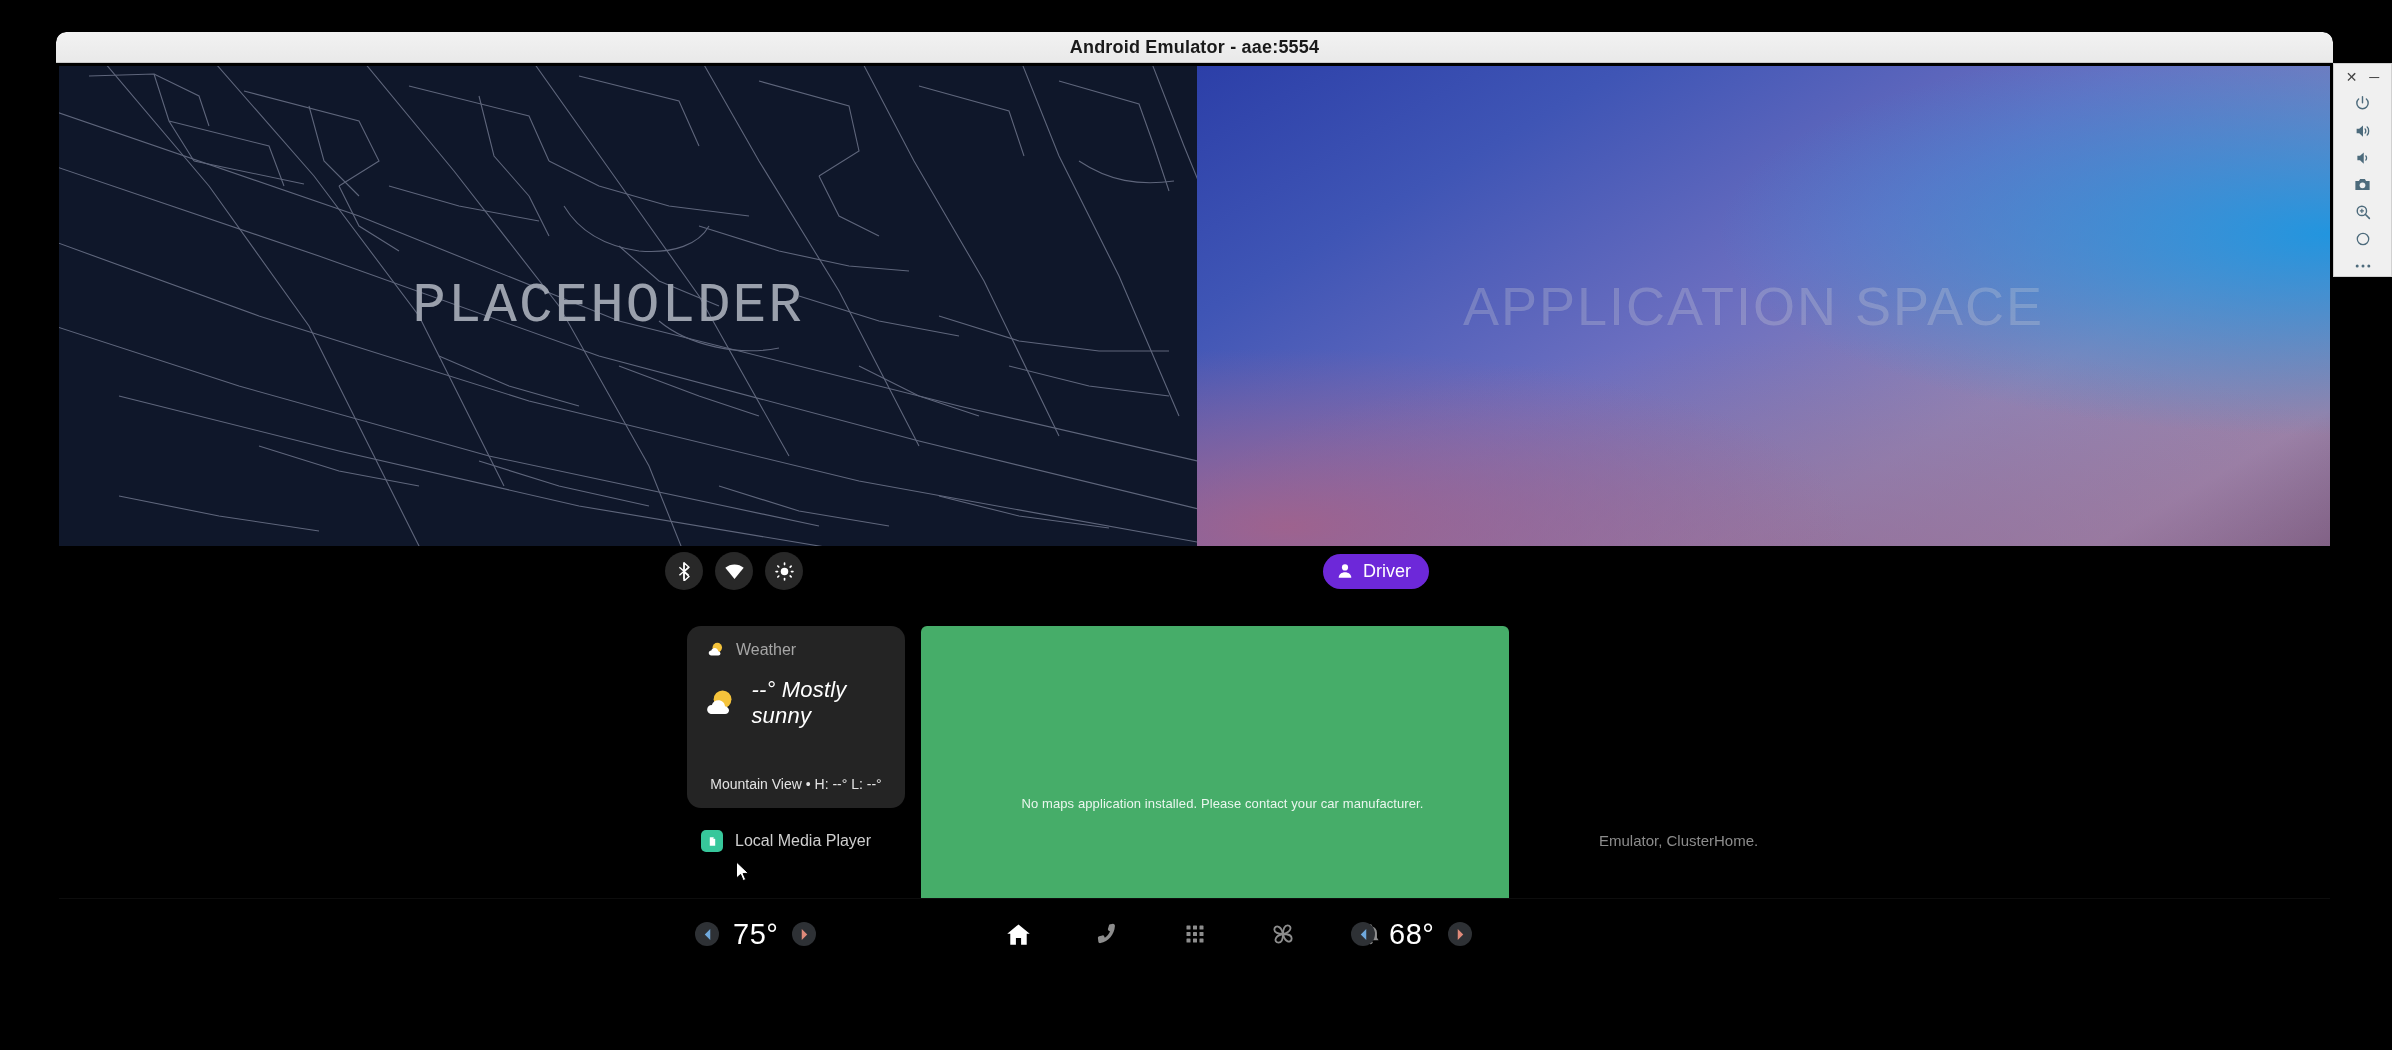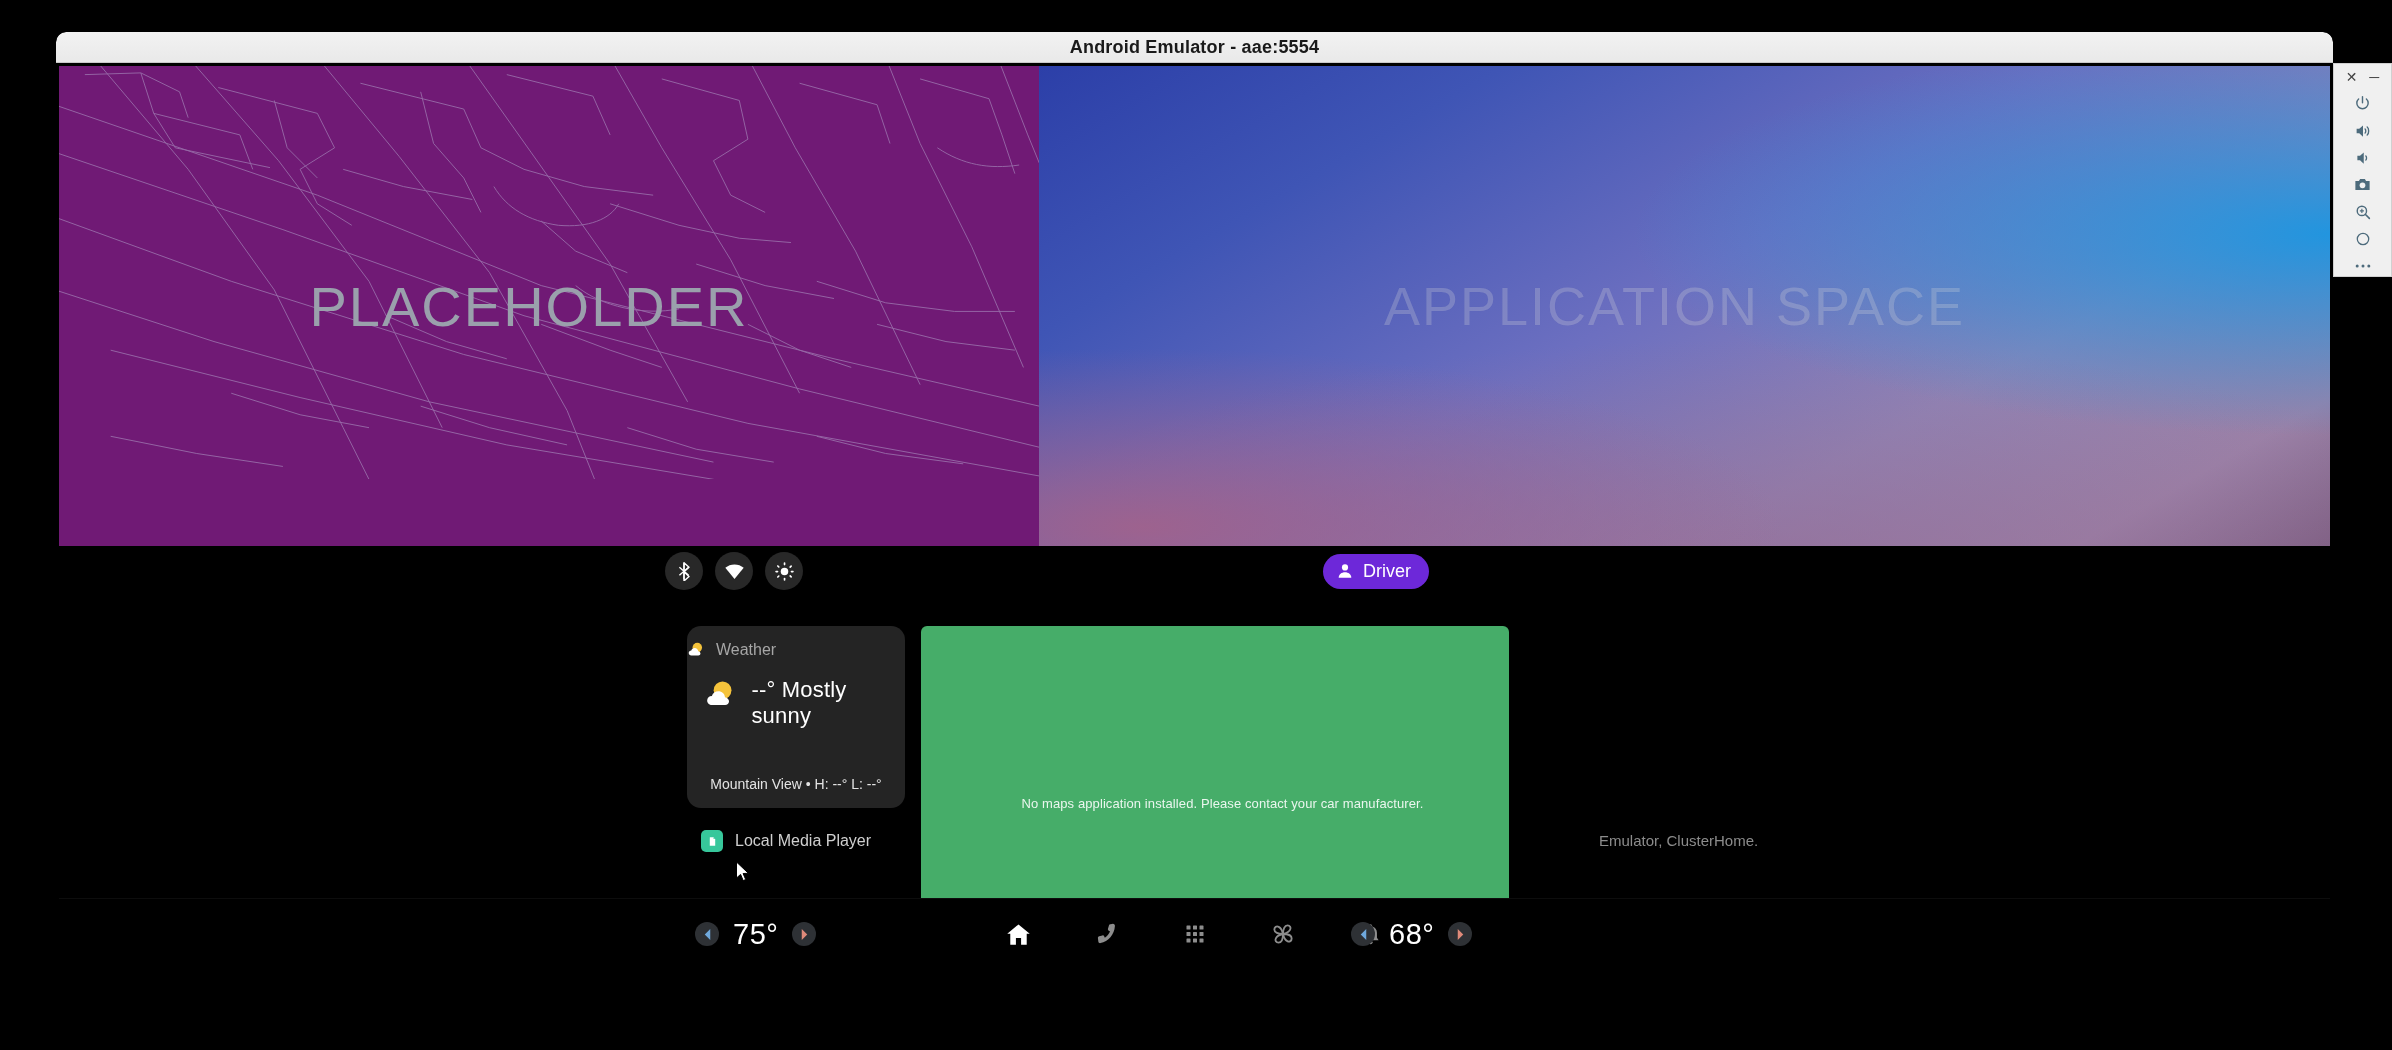--- a/index.html
+++ b/index.html
@@ -28,23 +28,23 @@
   }
 
   
   #device{position:absolute;left:0;top:0;width:2271px;height:903px;background:#000;overflow:hidden;}
 
   
   #top-region{position:absolute;left:0;top:0;width:100%;height:480px;display:flex;}
 
   
   #map-placeholder{
-    position:relative;width:980px;height:100%;
-    background:#701a75;
-    display:flex;align-items:center;justify-content:center;overflow:hidden;
+    position:relative;width:1138px;height:100%;
+    background:#0f172a;
+    display:flex;align-items:center;justify-content:center;overflow:hidden;font-family:Liberation Mono, monospace;
   }
   #map-lines{position:absolute;inset:0;opacity:.5;}
   #placeholder-label{
     position:relative;font-size:56px;color:#9aa0ac;letter-spacing:2px;font-weight:400;
     transform:translate(-20px,0);
   }
 
   
   #app-space{
     position:relative;flex:1;height:100%;overflow:hidden;
@@ -83,23 +83,23 @@
 
   
   #home-area{position:absolute;left:0;top:530px;width:100%;height:373px;background:#000;}
 
   
   #left-col{position:absolute;left:628px;top:30px;width:218px;}
   #weather-card{
     width:218px;background:#242424;border-radius:14px;padding:14px 0 0 0;box-sizing:border-box;
     height:182px;position:relative;
   }
-  #weather-head{display:flex;align-items:center;gap:10px;padding-left:0;}
+  #weather-head{display:flex;align-items:center;gap:10px;padding-left:20px;}
   #weather-head-label{font-size:16px;color:#a6a6a6;}
-  #weather-main{display:flex;align-items:flex-start;gap:14px;padding-left:18px;margin-top:18px;}
+  #weather-main{display:flex;align-items:center;gap:14px;padding-left:18px;margin-top:18px;font-style:italic;}
   #weather-cond{font-size:22px;color:#fff;letter-spacing:.2px;}
   #weather-footer{
     position:absolute;left:0;bottom:16px;width:100%;text-align:center;
     font-size:14px;color:#e3e3e3;
   }
   #media-row{display:flex;align-items:center;gap:12px;margin-top:22px;padding-left:14px;}
   #media-icon{
     width:22px;height:22px;border-radius:5px;background:#37c79b;
     display:flex;align-items:center;justify-content:center;
   }

